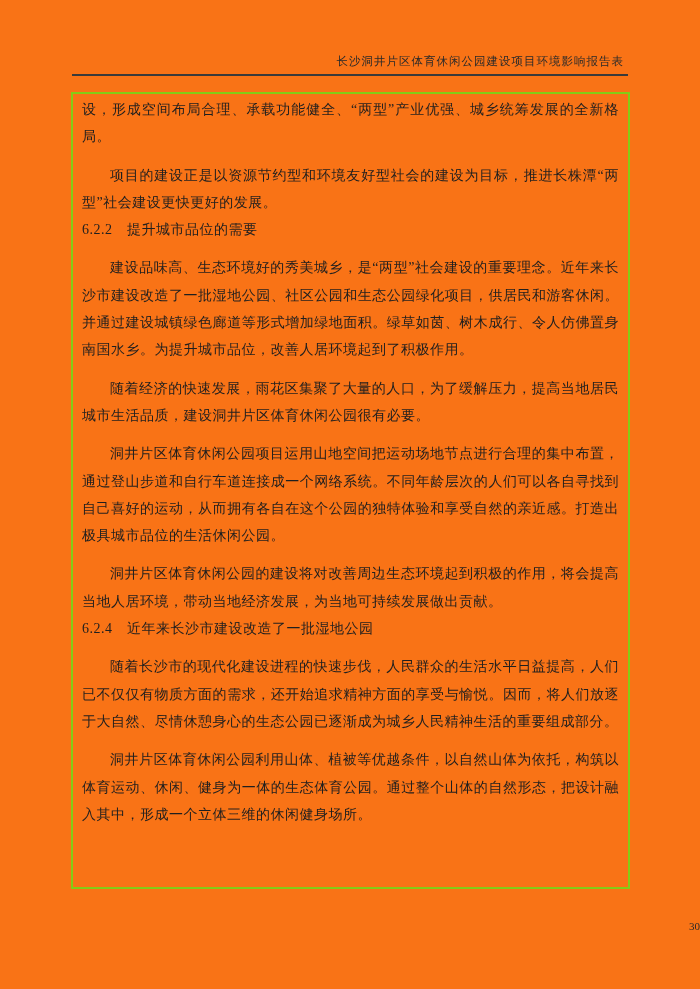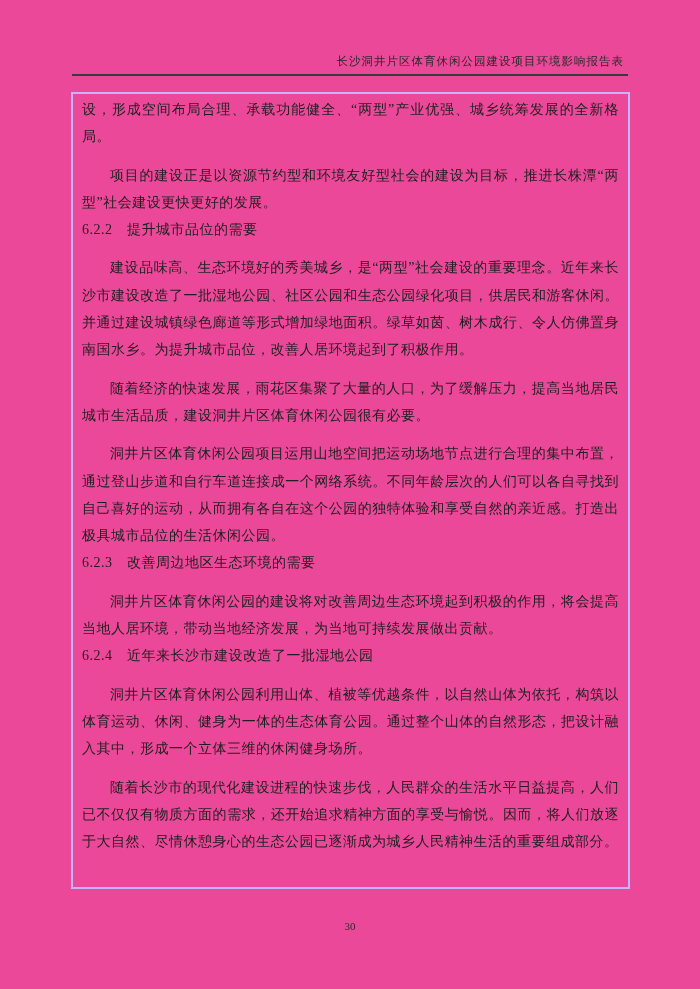--- a/index.html
+++ b/index.html
@@ -2,21 +2,21 @@
 <html><head>
 <meta charset="utf-8">
 <style>
   * { margin: 0; padding: 0; box-sizing: border-box; }
   html, body { background: #e8e8e8; }
   .page {
     position: relative;
     width: 700px;
     height: 989px;
     margin: 0 auto;
-    background: #ec4899;
+    background: #f97316;
     font-family: "Liberation Serif", "DejaVu Serif", serif;
     color: #1f1f1f;
     overflow: hidden;
   }
   .header-title {
     position: absolute;
     top: 54px;
     right: 76px;
     font-size: 11.5px;
     letter-spacing: 1px;
@@ -30,59 +30,58 @@
     width: 556px;
     height: 2px;
     background: #3a3a3a;
   }
   .content-box {
     position: absolute;
     top: 92px;
     left: 71px;
     width: 559px;
     height: 797px;
-    border: 2px solid #c4b5fd;
+    border: 2px solid #84cc16;
     padding: 2px 9px 12px 9px;
     overflow: hidden;
   }
   .block {
     font-size: 14px;
     line-height: 27.3px;
     letter-spacing: 0.5px;
     color: #1f1f1f;
   }
   .para {
     text-align: justify;
     text-justify: inter-character;
   }
   .para.indent { text-indent: 2em; margin-top: 11px; }
   .heading { text-align: left; }
   .footer-pagenum {
     position: absolute;
     top: 920px;
     left: 0;
     width: 100%;
-    text-align: center;
+    text-align: right;
     font-size: 11px;
     color: #2a2a2a;
   }
 </style>
 </head>
 <body>
 
 <div class="page">
   <div class="header-title">长沙洞井片区体育休闲公园建设项目环境影响报告表</div>
   <div class="header-rule"></div>
   <div class="content-box">
       <div class="block para">设，形成空间布局合理、承载功能健全、“两型”产业优强、城乡统筹发展的全新格局。</div>
       <div class="block para indent">项目的建设正是以资源节约型和环境友好型社会的建设为目标，推进长株潭“两型”社会建设更快更好的发展。</div>
       <div class="block heading">6.2.2　提升城市品位的需要</div>
       <div class="block para indent">建设品味高、生态环境好的秀美城乡，是“两型”社会建设的重要理念。近年来长沙市建设改造了一批湿地公园、社区公园和生态公园绿化项目，供居民和游客休闲。并通过建设城镇绿色廊道等形式增加绿地面积。绿草如茵、树木成行、令人仿佛置身南国水乡。为提升城市品位，改善人居环境起到了积极作用。</div>
       <div class="block para indent">随着经济的快速发展，雨花区集聚了大量的人口，为了缓解压力，提高当地居民城市生活品质，建设洞井片区体育休闲公园很有必要。</div>
       <div class="block para indent">洞井片区体育休闲公园项目运用山地空间把运动场地节点进行合理的集中布置，通过登山步道和自行车道连接成一个网络系统。不同年龄层次的人们可以各自寻找到自己喜好的运动，从而拥有各自在这个公园的独特体验和享受自然的亲近感。打造出极具城市品位的生活休闲公园。</div>
-      <div class="block heading">6.2.3　改善周边地区生态环境的需要</div>
       <div class="block para indent">洞井片区体育休闲公园的建设将对改善周边生态环境起到积极的作用，将会提高当地人居环境，带动当地经济发展，为当地可持续发展做出贡献。</div>
       <div class="block heading">6.2.4　近年来长沙市建设改造了一批湿地公园</div>
+      <div class="block para indent">随着长沙市的现代化建设进程的快速步伐，人民群众的生活水平日益提高，人们已不仅仅有物质方面的需求，还开始追求精神方面的享受与愉悦。因而，将人们放逐于大自然、尽情休憩身心的生态公园已逐渐成为城乡人民精神生活的重要组成部分。</div>
       <div class="block para indent">洞井片区体育休闲公园利用山体、植被等优越条件，以自然山体为依托，构筑以体育运动、休闲、健身为一体的生态体育公园。通过整个山体的自然形态，把设计融入其中，形成一个立体三维的休闲健身场所。</div>
-      <div class="block para indent">随着长沙市的现代化建设进程的快速步伐，人民群众的生活水平日益提高，人们已不仅仅有物质方面的需求，还开始追求精神方面的享受与愉悦。因而，将人们放逐于大自然、尽情休憩身心的生态公园已逐渐成为城乡人民精神生活的重要组成部分。</div>
     </div>
   <div class="footer-pagenum">30</div>
 </div>
 
 </body></html>

